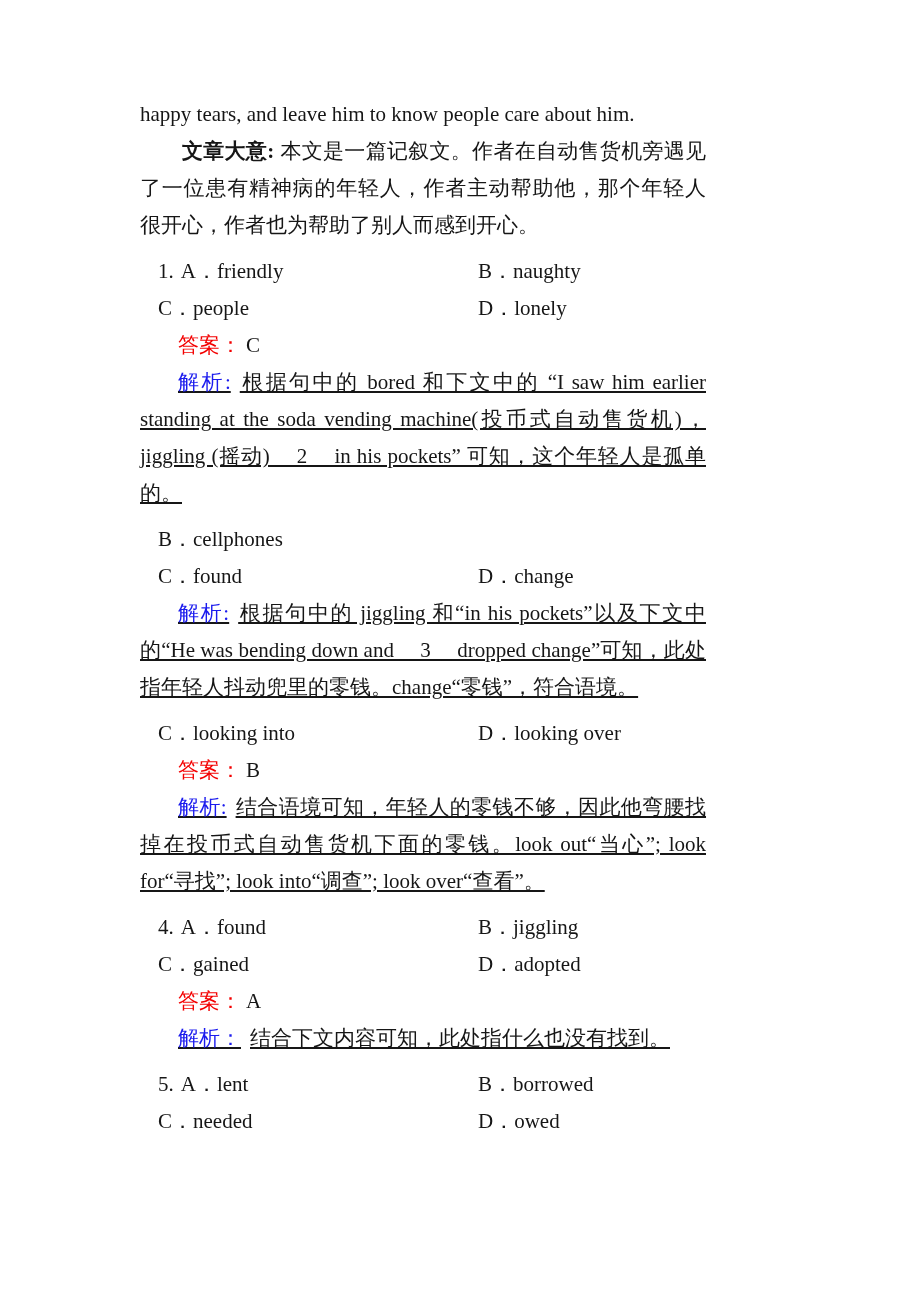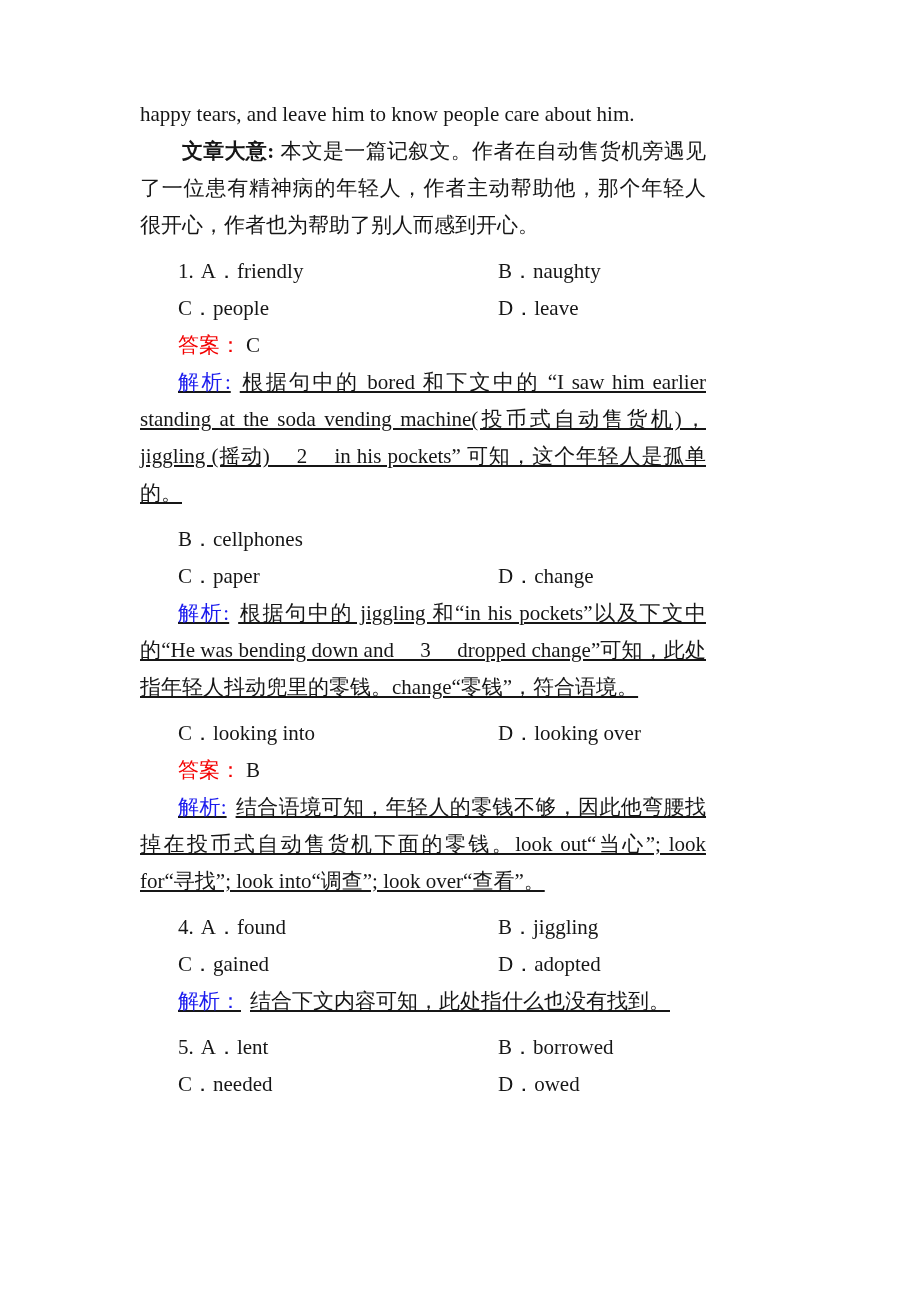--- a/index.html
+++ b/index.html
@@ -26,21 +26,21 @@
   p{margin:0;}
   .opening{text-align:left;}
   .summary{
     text-align:justify;
     text-indent:42px;
   }
   .sum-label{font-weight:bold;margin-right:6px;}
   .question{margin-top:9px;}
   .opt-row{
     display:flex;
-    margin-left:38px;
+    margin-left:18px;
   }
   .opt-row .col1{
     width:320px;
     flex:0 0 320px;
   }
   .qnum{margin-right:7px;}
   .answer{margin-left:38px;}
   .ans-label{color:var(--red);margin-right:5px;}
   .ans-value{color:var(--text);}
   .analysis{
@@ -59,32 +59,32 @@
 
   <p class="summary"><span class="sum-label">文章大意:</span><span>本文是一篇记叙文。作者在自动售货机旁遇见了一位患有精神病的年轻人，作者主动帮助他，那个年轻人很开心，作者也为帮助了别人而感到开心。</span></p>
 
   <section class="question">
     <div class="opt-row">
       <span class="col1"><span class="qnum">1.</span><span>A．friendly</span></span>
       <span class="col2">B．naughty</span>
     </div>
     <div class="opt-row">
       <span class="col1">C．people</span>
-      <span class="col2">D．leave</span>
+      <span class="col2">D．lonely</span>
     </div>
     <p class="answer"><span class="ans-label">答案：</span><span class="ans-value">C</span></p>
     <p class="analysis"><span class="ana-label">解析:</span><span>根据句中的 bored 和下文中的 “I saw him earlier standing at the soda vending machine(投币式自动售货机)，jiggling (摇动) __2__ in his pockets” 可知，这个年轻人是孤单的。</span></p>
   </section>
 
   <section class="question">
     <div class="opt-row">
       <span class="col2">B．cellphones</span>
     </div>
     <div class="opt-row">
-      <span class="col1">C．paper</span>
+      <span class="col1">C．found</span>
       <span class="col2">D．change</span>
     </div>
     <p class="analysis"><span class="ana-label">解析:</span><span>根据句中的 jiggling 和“in his pockets”以及下文中的“He was bending down and __3__ dropped change”可知，此处指年轻人抖动兜里的零钱。change“零钱”，符合语境。</span></p>
   </section>
 
   <section class="question">
     <div class="opt-row">
       <span class="col1">C．looking into</span>
       <span class="col2">D．looking over</span>
     </div>
@@ -94,20 +94,21 @@
 
   <section class="question">
     <div class="opt-row">
       <span class="col1"><span class="qnum">4.</span><span>A．found</span></span>
       <span class="col2">B．jiggling</span>
     </div>
     <div class="opt-row">
       <span class="col1">C．gained</span>
       <span class="col2">D．adopted</span>
     </div>
+    <p class="answer"><span class="ans-label">答案：</span><span class="ans-value">A</span></p>
     <p class="analysis"><span class="ana-label">解析：</span><span>结合下文内容可知，此处指什么也没有找到。</span></p>
   </section>
 
   <section class="question">
     <div class="opt-row">
       <span class="col1"><span class="qnum">5.</span><span>A．lent</span></span>
       <span class="col2">B．borrowed</span>
     </div>
     <div class="opt-row">
       <span class="col1">C．needed</span>

